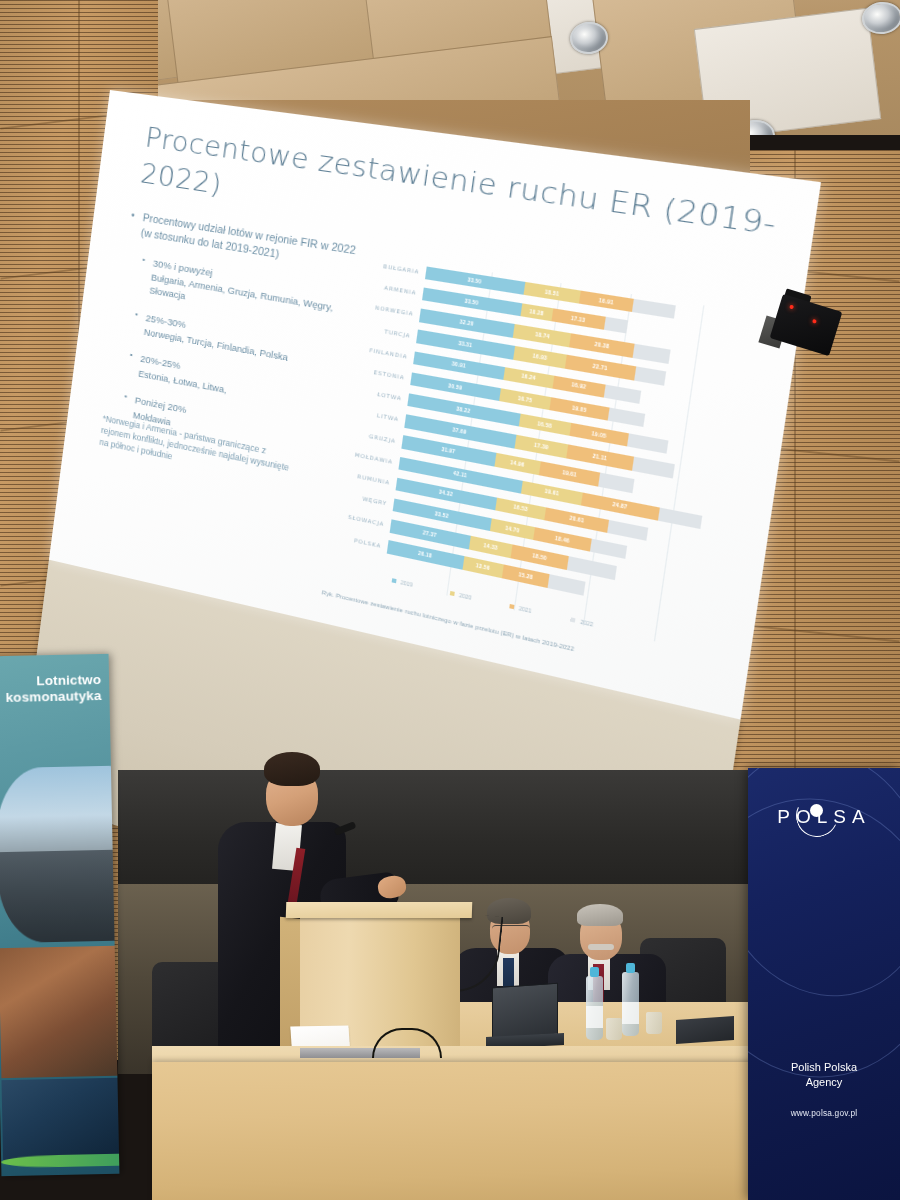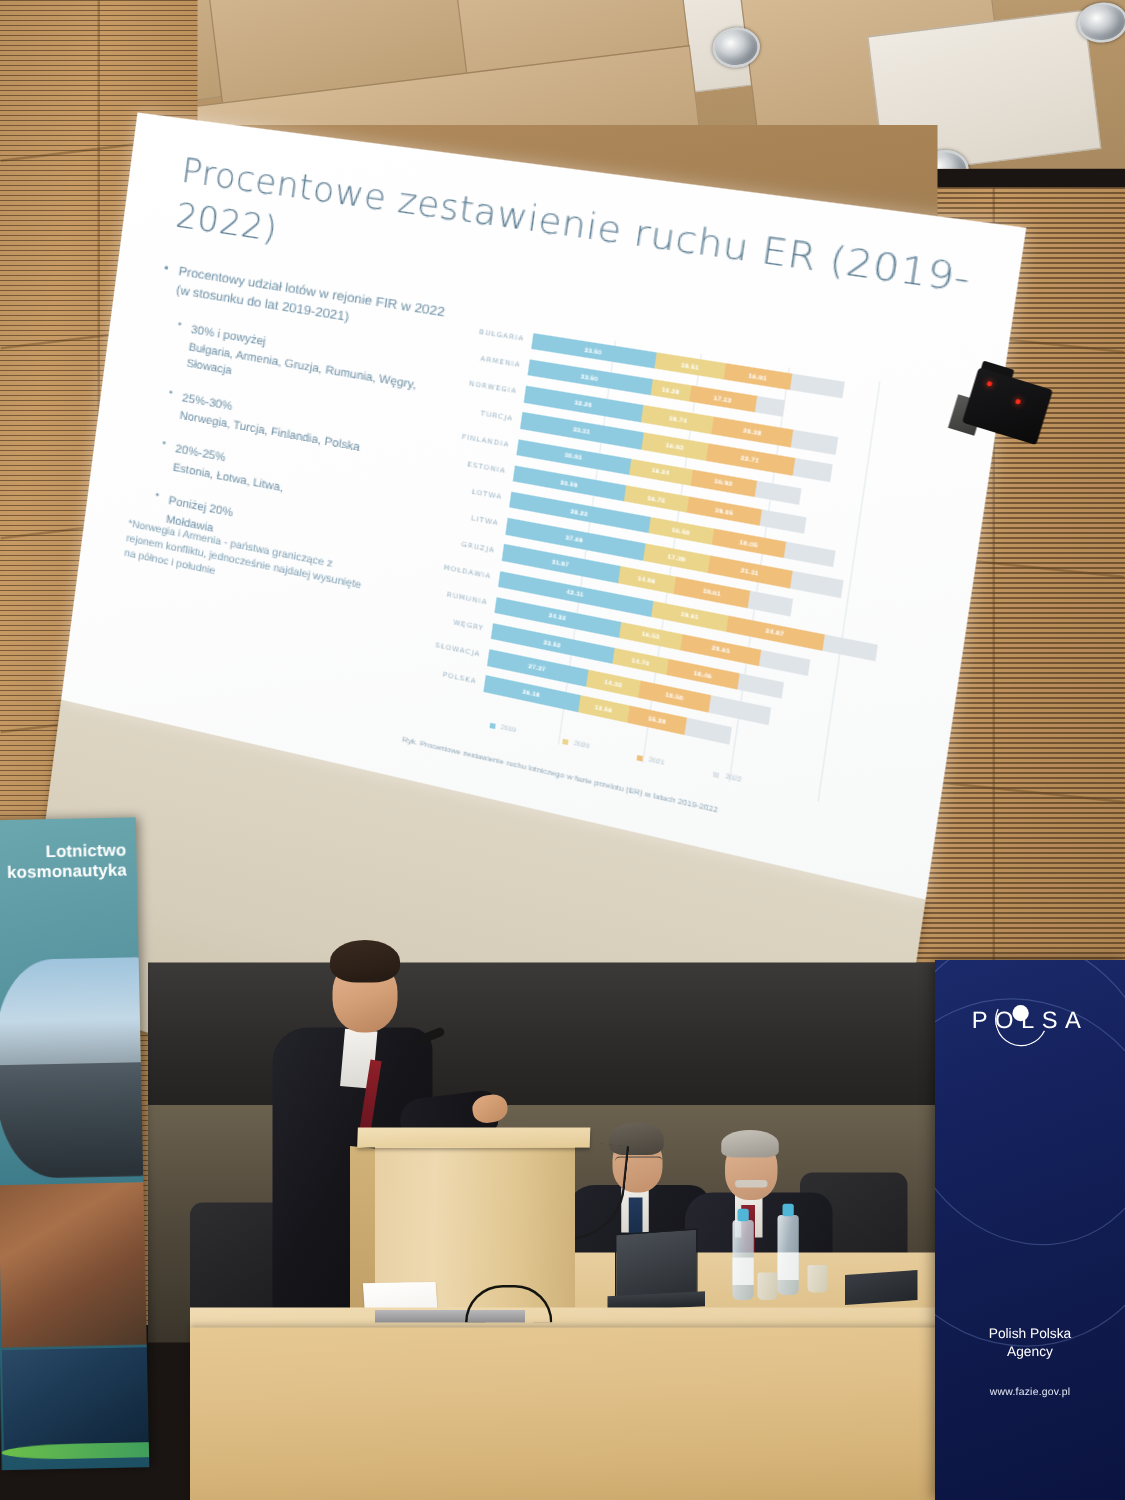--- a/index.html
+++ b/index.html
@@ -731,16 +731,16 @@
   <div class="banner-right">
     <div class="orbit" style="left:-30px;top:-20px;width:210px;height:250px;transform:rotate(-18deg);"></div>
     <div class="orbit" style="left:-58px;top:30px;width:250px;height:280px;transform:rotate(-12deg);"></div>
     <div class="polsa-arc"></div>
     <div class="polsa-dot"></div>
     <div class="polsa-logo">POLSA</div>
     <div class="polsa-sub">
       <span>Polish Polska</span><br>
       <span>Agency</span>
     </div>
-    <div class="polsa-url">www.fazie.gov.pl</div>
+    <div class="polsa-url">www.polsa.gov.pl</div>
   </div>
 
 </div>
 
 </body></html>

